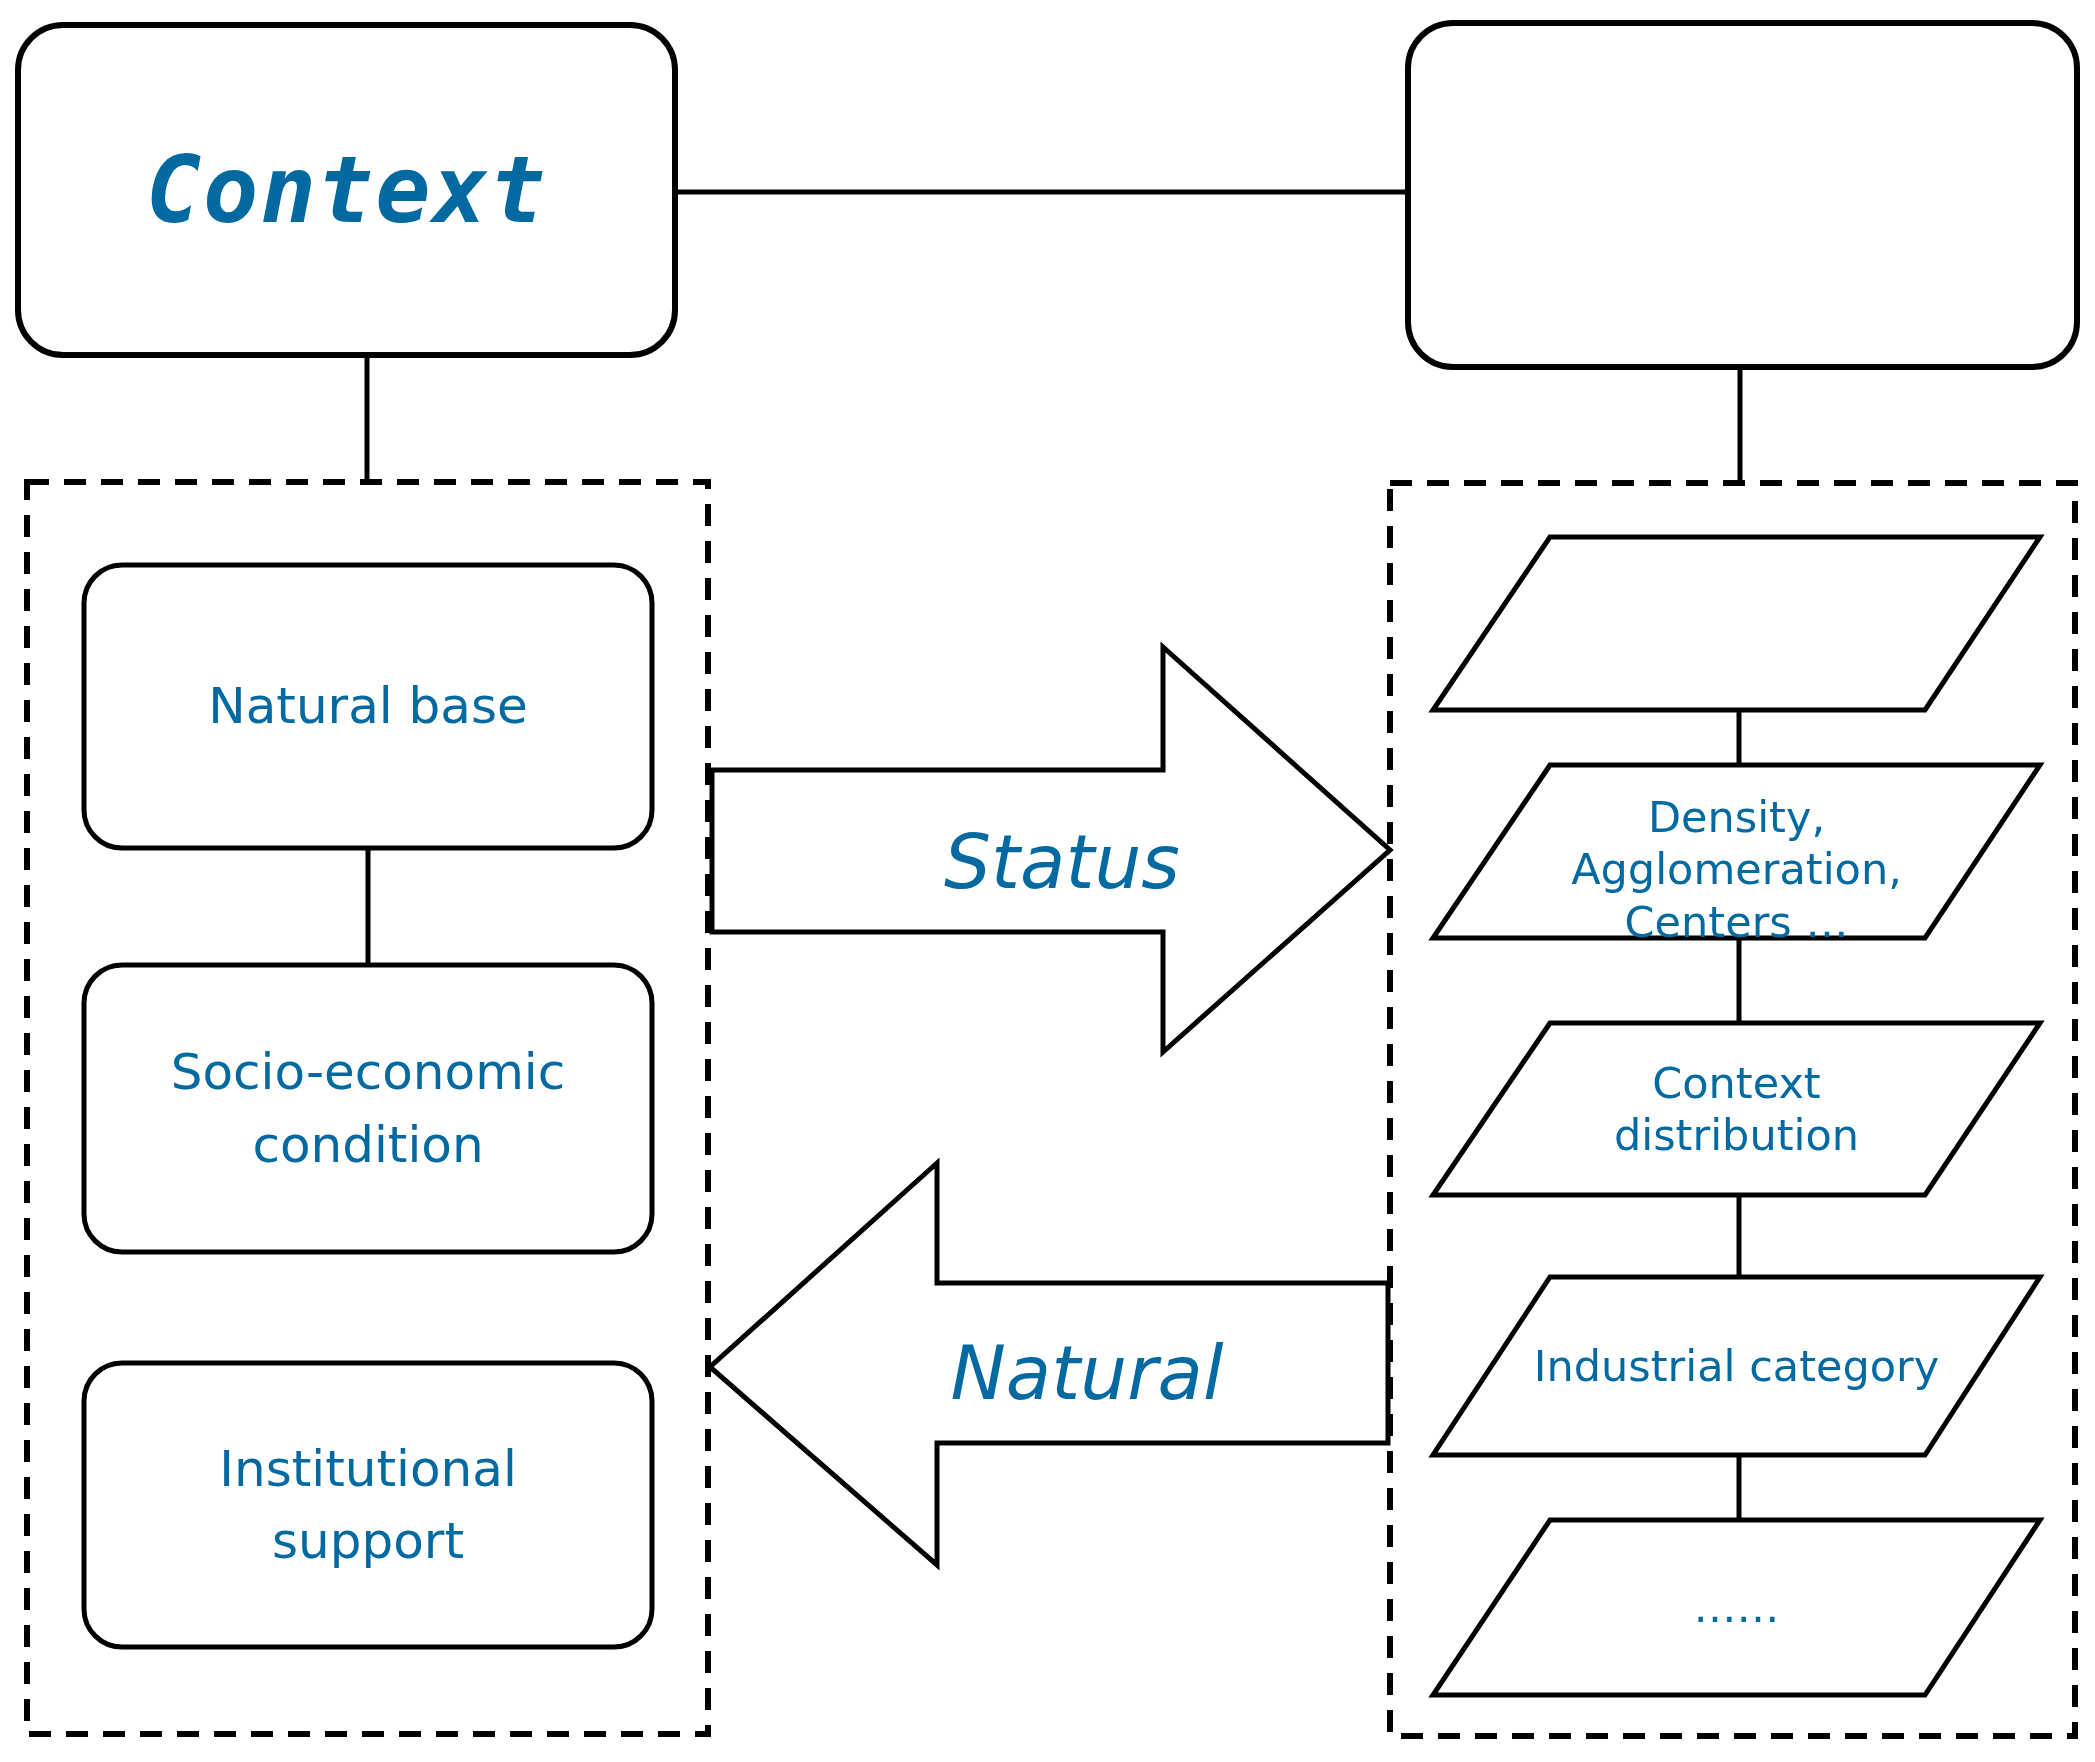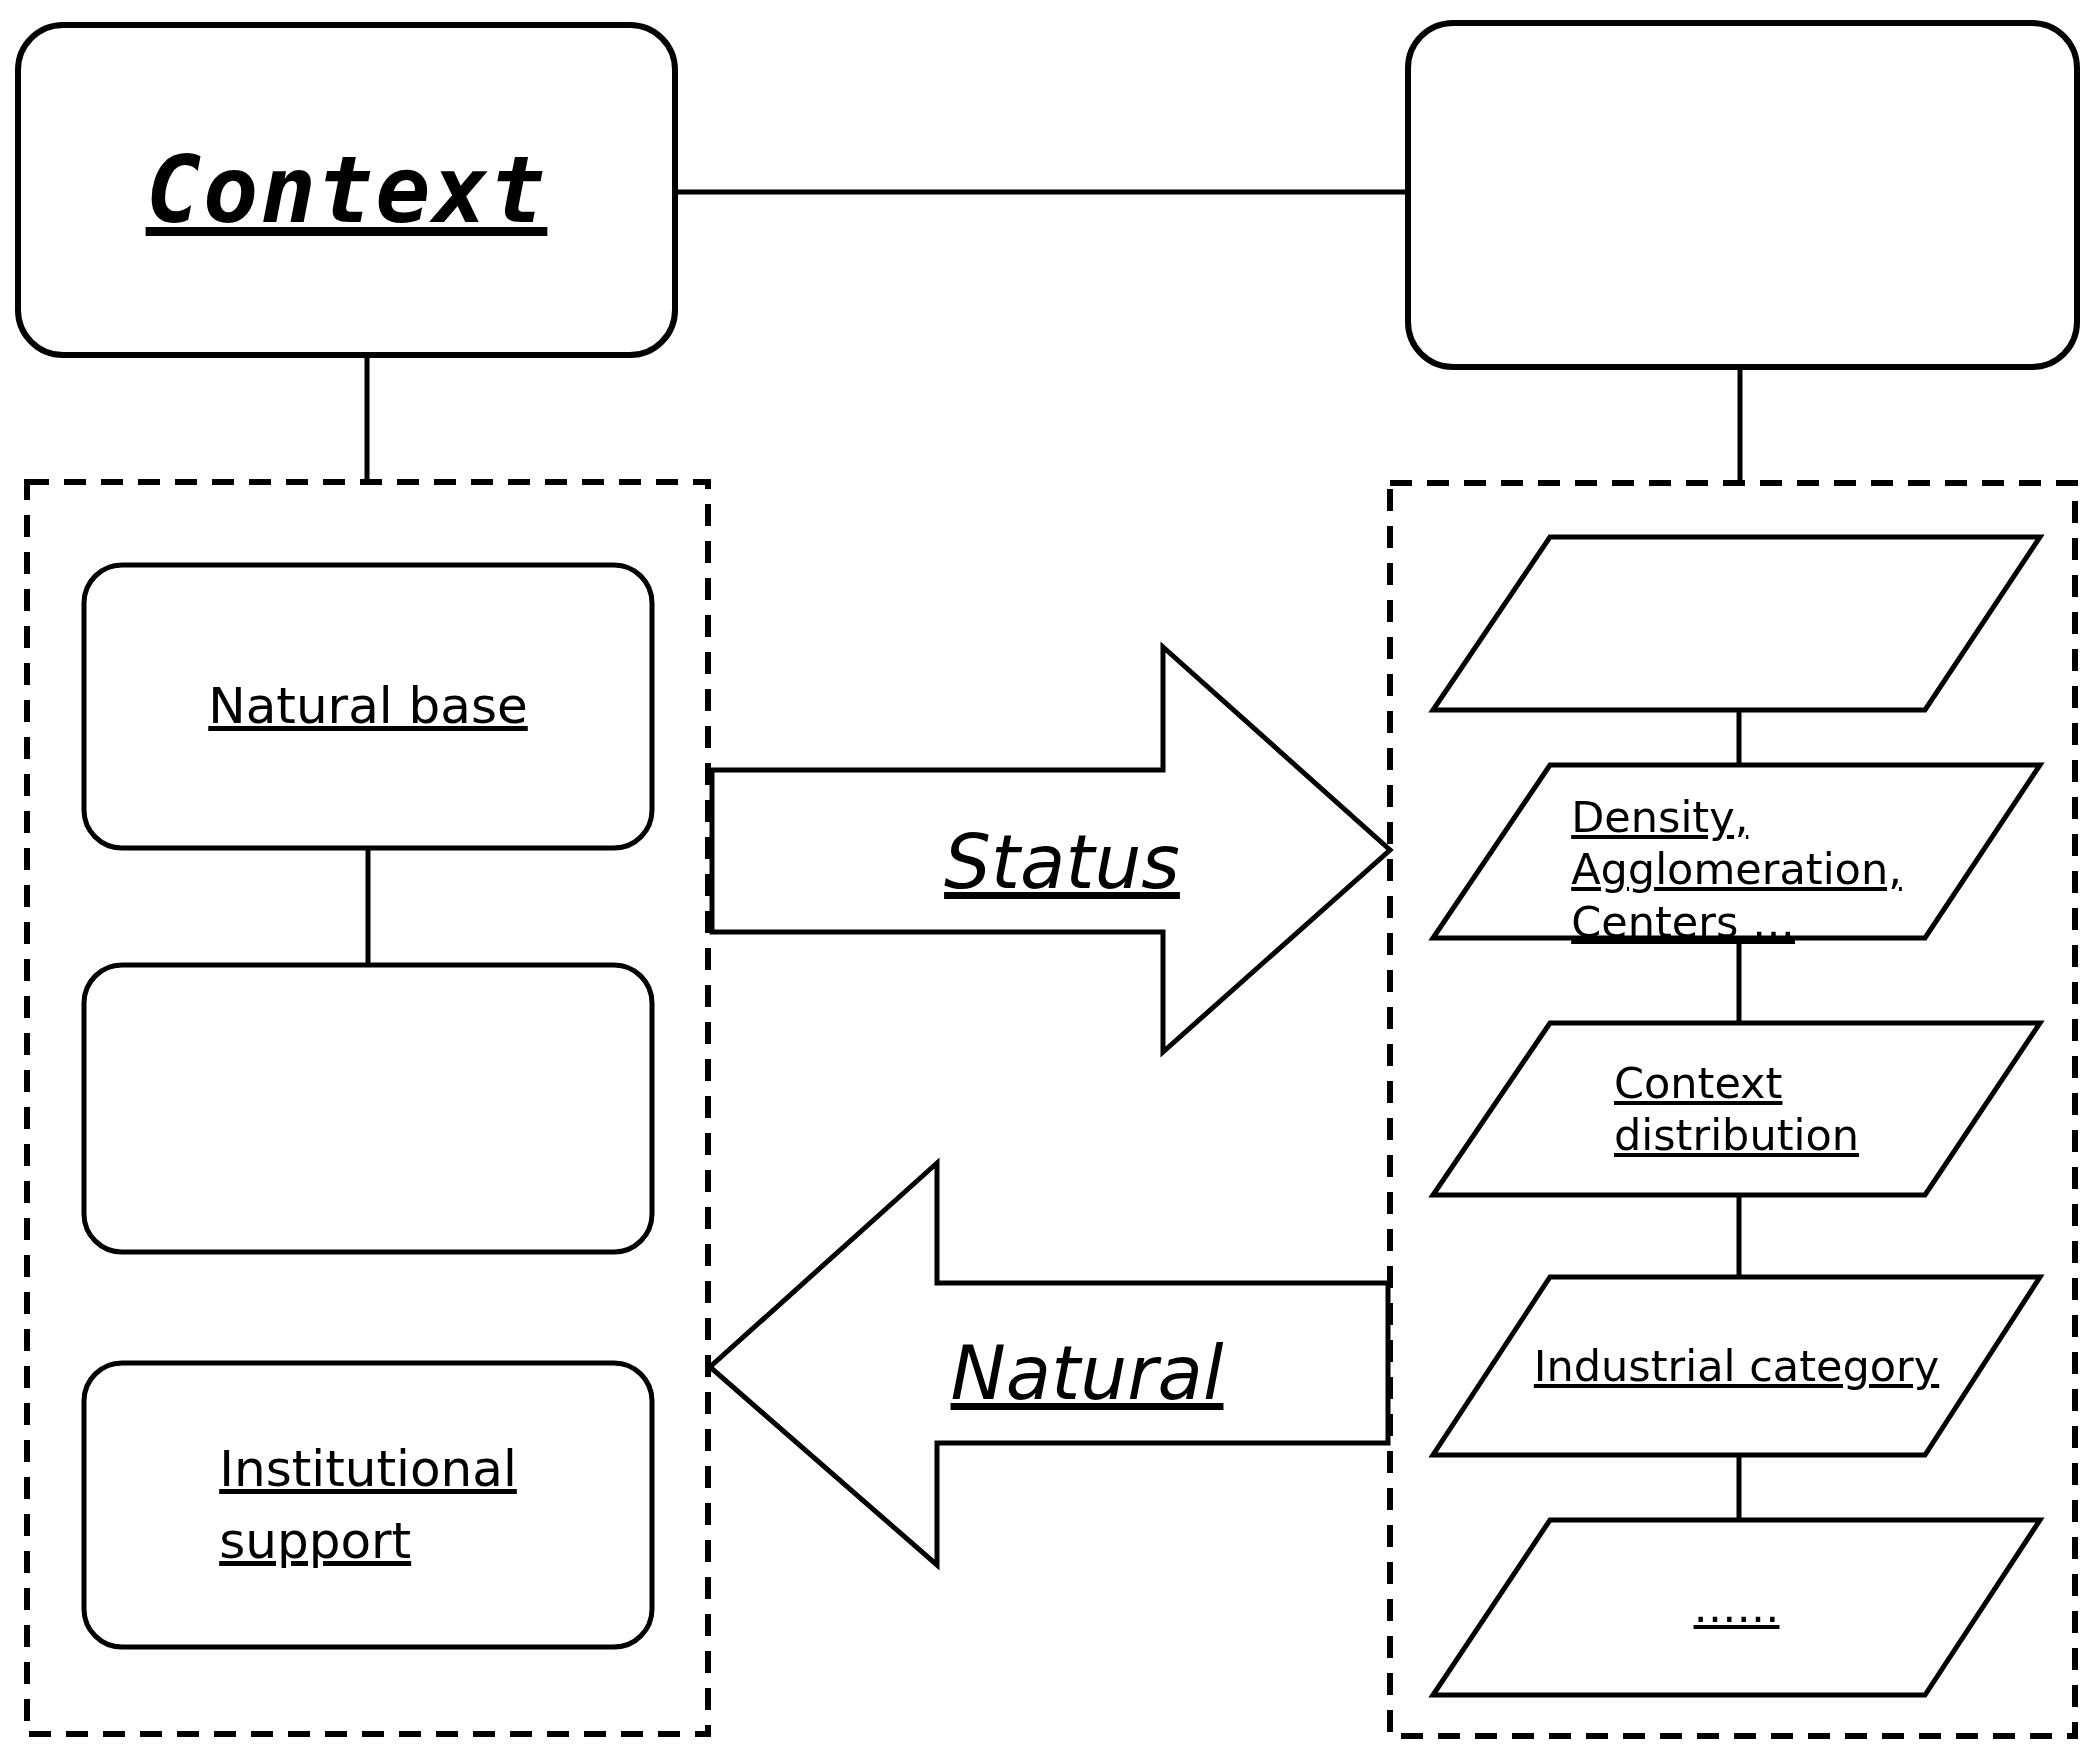--- a/index.html
+++ b/index.html
@@ -8,24 +8,24 @@
     width:2095px;height:1762px;
     background:#ffffff;
     font-family:"DejaVu Sans","Liberation Sans",sans-serif;
     color:#000;
     overflow:hidden;
   }
   .stage svg{position:absolute;left:0;top:0;}
   .lbl{
     position:absolute;
     display:flex;align-items:center;justify-content:center;
+    text-align:center;
     white-space:pre-line;
-    color:#000000;
+    color:#0369a1;
     pointer-events:none;
-    text-decoration:underline;
   }
   .lbl.title{
     font-family:"DejaVu Sans Mono","Liberation Mono",monospace;
     font-weight:bold;font-style:italic;
     font-size:92px;letter-spacing:2px;
   }
   .lbl.boxtext{font-size:50px;line-height:1.45;}
   .lbl.paratext{font-size:43px;line-height:1.22;}
   .lbl.arrowtext{font-style:italic;font-size:74px;}
 </style>
@@ -65,20 +65,22 @@
     <polygon points="1550,537 2040,537 1925,710 1433,710" fill="#fff" stroke="#000" stroke-width="5"></polygon>
     <polygon points="1550,765 2040,765 1925,938 1433,938" fill="#fff" stroke="#000" stroke-width="5"></polygon>
     <polygon points="1550,1023 2040,1023 1925,1195 1433,1195" fill="#fff" stroke="#000" stroke-width="5"></polygon>
     <polygon points="1550,1277 2040,1277 1925,1455 1433,1455" fill="#fff" stroke="#000" stroke-width="5"></polygon>
     <polygon points="1550,1520 2040,1520 1925,1695 1433,1695" fill="#fff" stroke="#000" stroke-width="5"></polygon>
   </svg>
 
   <div class="lbl title" style="left:18px;top:25px;width:657px;height:330px;">Context</div>
 
   <div class="lbl boxtext" style="left:84px;top:565px;width:568px;height:283px;">Natural base</div>
+  <div class="lbl boxtext" style="left:84px;top:965px;width:568px;height:287px;">Socio-economic
+condition</div>
   <div class="lbl boxtext" style="left:84px;top:1363px;width:568px;height:284px;">Institutional
 support</div>
 
   <div class="lbl paratext" style="left:1433px;top:783px;width:607px;height:173px;">Density,
 Agglomeration,
 Centers …</div>
   <div class="lbl paratext" style="left:1433px;top:1023px;width:607px;height:172px;">Context
 distribution</div>
   <div class="lbl paratext" style="left:1433px;top:1277px;width:607px;height:178px;">Industrial category</div>
   <div class="lbl paratext" style="left:1433px;top:1520px;width:607px;height:175px;">……</div>

